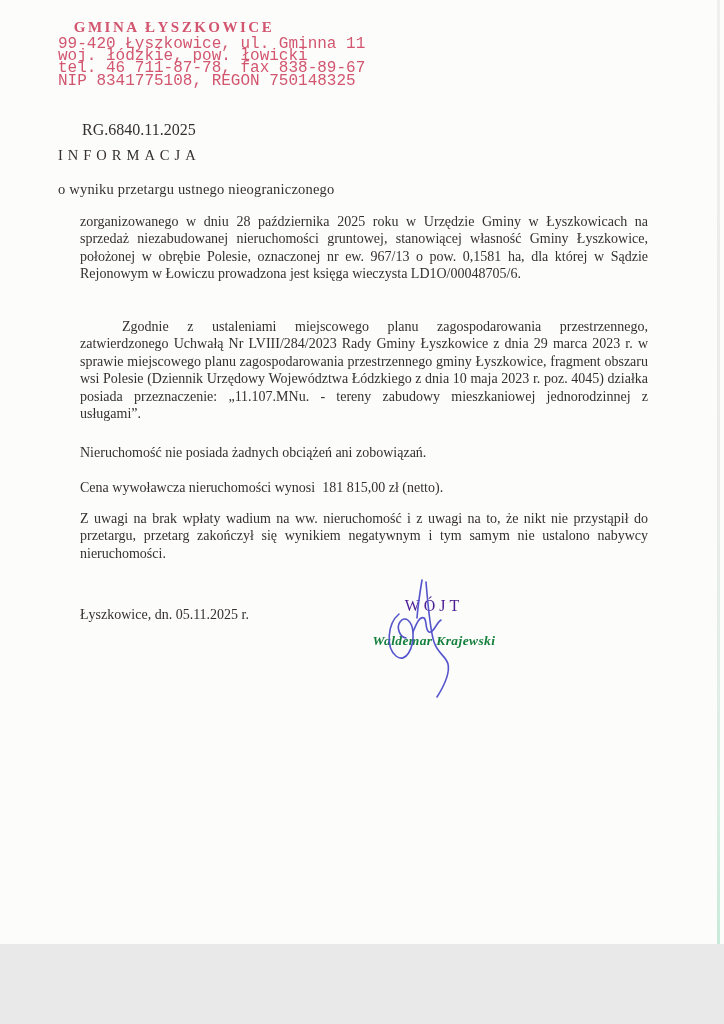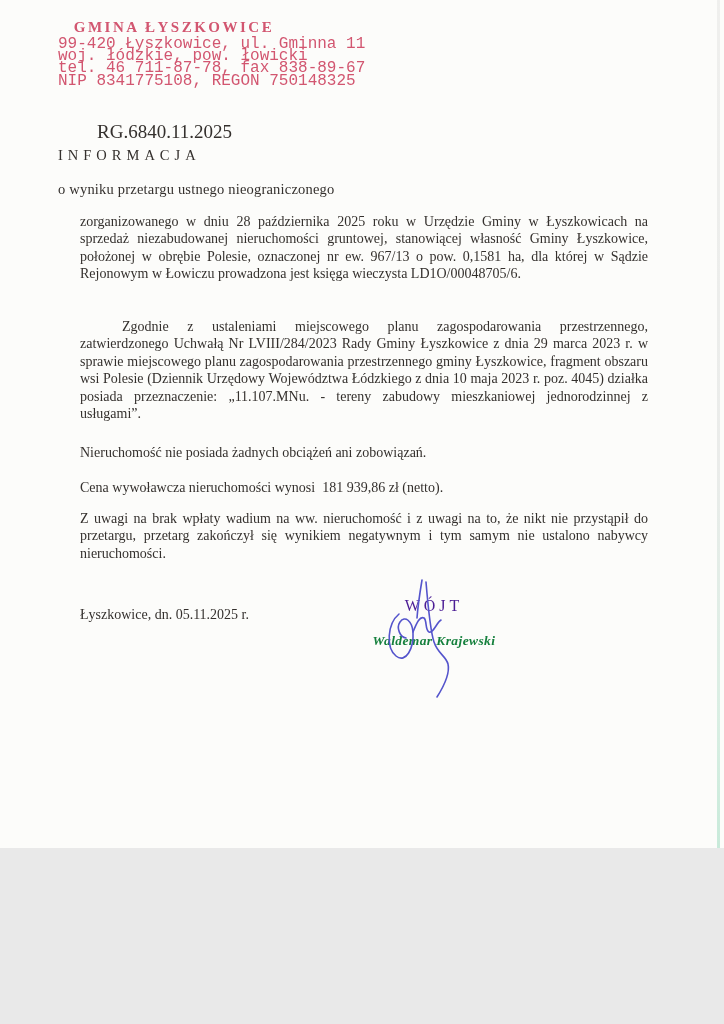--- a/index.html
+++ b/index.html
@@ -3,21 +3,21 @@
 <meta charset="utf-8">
 <style>
   html,body{margin:0;padding:0;}
   body{
     width:724px;height:1024px;
     background:#e9e9e9;
     font-family:"Liberation Serif", serif;
   }
   .page{
     position:relative;
-    width:724px;height:848px;
+    width:724px;height:944px;
     background:#fcfcfa;
     overflow:hidden;
     color:#34302d;
   }
   
   .scan-edge{
     position:absolute;top:0;bottom:0;right:4px;width:3px;
     background:linear-gradient(to bottom,#ededeb 0%,#e7e9e7 55%,#d3ecdf 85%,#bfe7d4 100%);
     opacity:.85;
   }
@@ -31,22 +31,22 @@
     font-family:"Liberation Serif", serif;
     font-weight:bold;font-size:15px;letter-spacing:2.5px;
     margin-bottom:2px;white-space:nowrap;
   }
   .lh-line{
     font-family:Liberation Mono, monospace;
     font-size:16px;line-height:12.2px;white-space:nowrap;
   }
   
   .ref{
-    position:absolute;left:97px;top:121px;
-    font-size:19px;
+    position:absolute;left:82px;top:121px;
+    font-size:16px;
   }
   .title-block{
     position:absolute;left:58px;top:147px;width:584px;
     text-align:left;
   }
   .doc-title{
     font-size:14.5px;letter-spacing:5px;
   }
   .doc-subtitle{
     font-size:14.5px;margin-top:17px;letter-spacing:.2px;
@@ -102,21 +102,21 @@
   <div class="ref">RG.6840.11.2025</div>
 
   <div class="title-block">
     <div class="doc-title">INFORMACJA</div>
     <div class="doc-subtitle">o wyniku przetargu ustnego nieograniczonego</div>
   </div>
 
   <p class="para p1">zorganizowanego w dniu 28 października 2025 roku w Urzędzie Gminy w Łyszkowicach na sprzedaż niezabudowanej nieruchomości gruntowej, stanowiącej własność Gminy Łyszkowice, położonej w obrębie Polesie, oznaczonej nr ew. 967/13 o pow. 0,1581 ha, dla której w Sądzie Rejonowym w Łowiczu prowadzona jest księga wieczysta LD1O/00048705/6.</p>
   <p class="para p2">Zgodnie z ustaleniami miejscowego planu zagospodarowania przestrzennego, zatwierdzonego Uchwałą Nr LVIII/284/2023 Rady Gminy Łyszkowice z dnia 29 marca 2023 r. w sprawie miejscowego planu zagospodarowania przestrzennego gminy Łyszkowice, fragment obszaru wsi Polesie (Dziennik Urzędowy Województwa Łódzkiego z dnia 10 maja 2023 r. poz. 4045) działka posiada przeznaczenie: „11.107.MNu. - tereny zabudowy mieszkaniowej jednorodzinnej z usługami”.</p>
   <p class="para p3">Nieruchomość nie posiada żadnych obciążeń ani zobowiązań.</p>
-  <p class="para p4">Cena wywoławcza nieruchomości wynosi  181 939,86 zł (netto).</p>
+  <p class="para p4">Cena wywoławcza nieruchomości wynosi  181 815,00 zł (netto).</p>
   <p class="para p5">Z uwagi na brak wpłaty wadium na ww. nieruchomość i z uwagi na to, że nikt nie przystąpił do przetargu, przetarg zakończył się wynikiem negatywnym i tym samym nie ustalono nabywcy nieruchomości.</p>
 
   <div class="place-date">Łyszkowice, dn. 05.11.2025 r.</div>
 
   <div class="sig-role">WÓJT</div>
   <div class="sig-name">Waldemar Krajewski</div>
 
   <svg class="sig-ink" viewBox="0 0 72 122" xmlns="http://www.w3.org/2000/svg" aria-hidden="true">
     <g fill="none" stroke="#5454cc" stroke-width="1.6" stroke-linecap="round">
       <path d="M36 2 C34 14 32 26 31 40"></path>

